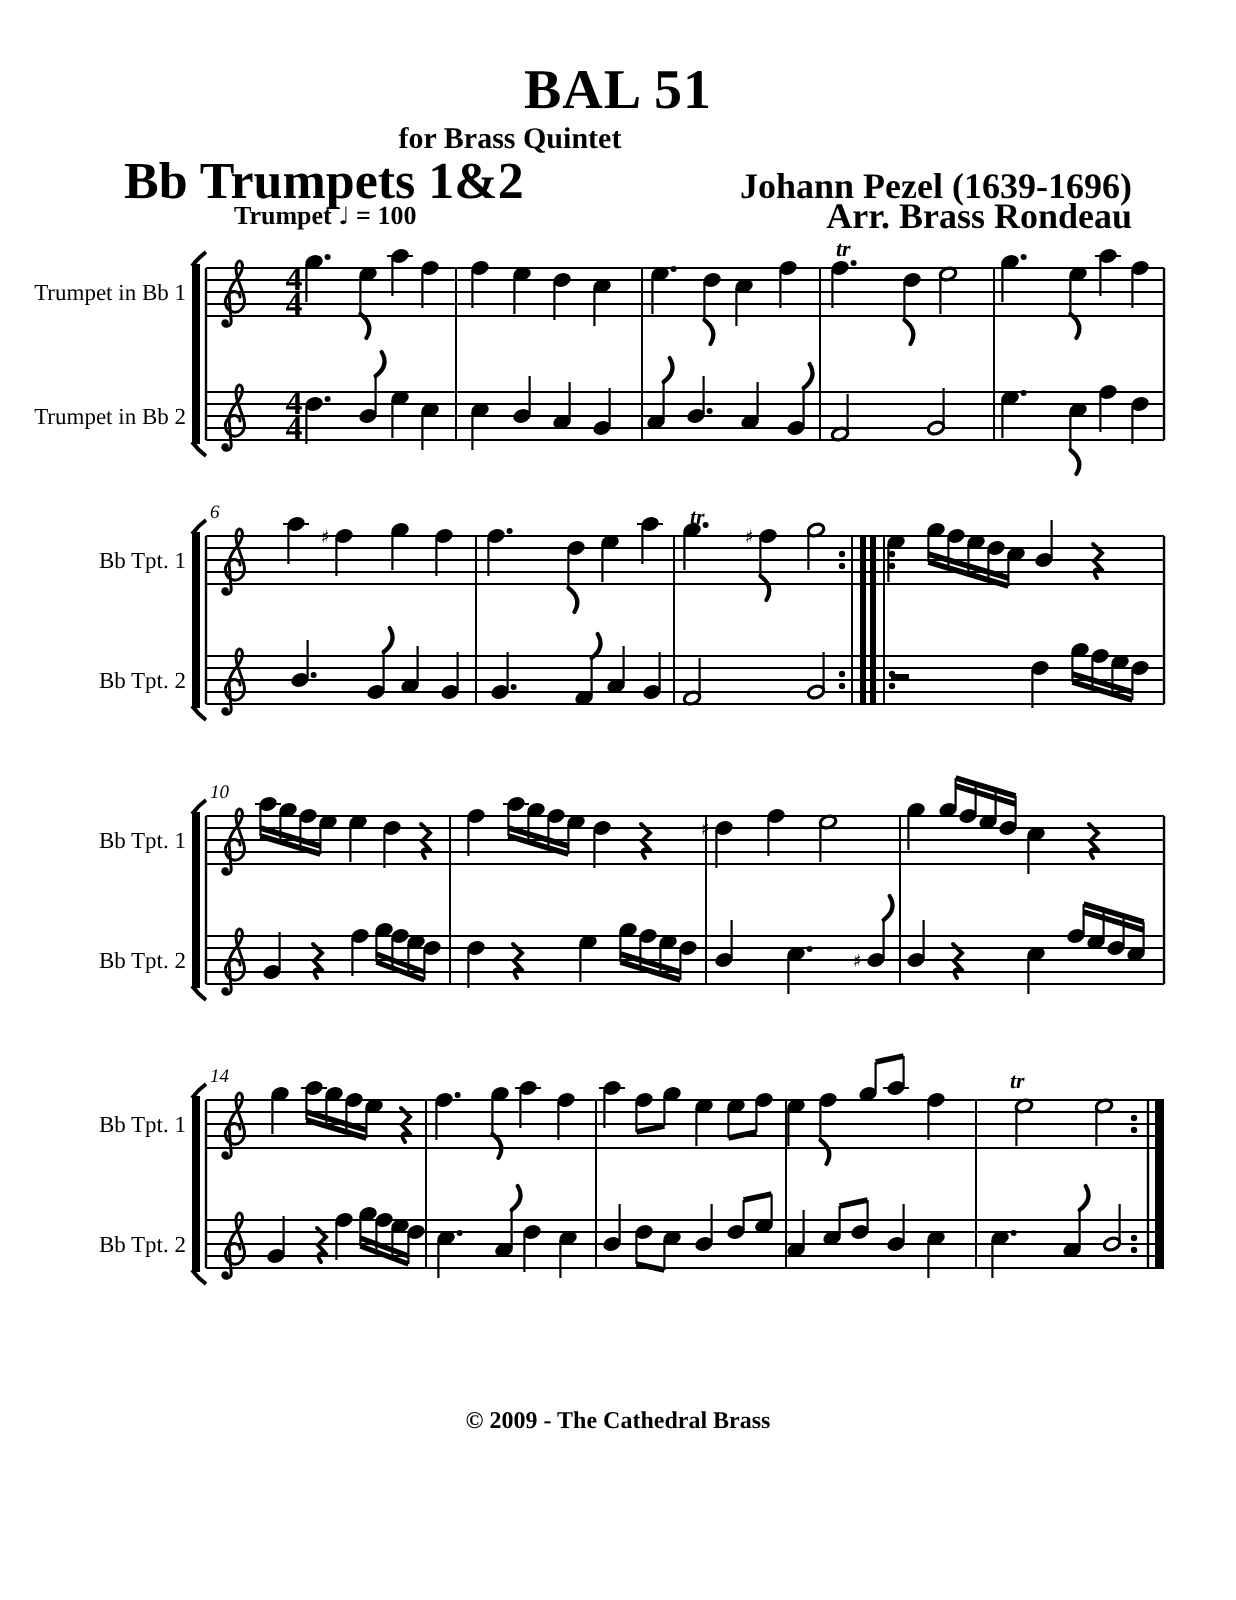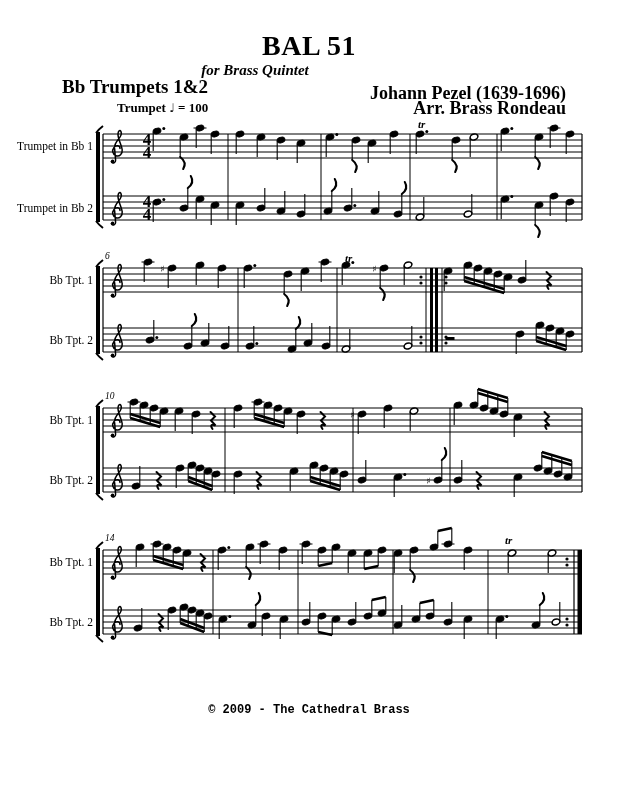--- a/index.html
+++ b/index.html
@@ -1,25 +1,25 @@
 <!DOCTYPE html>
 <html><head>
 <meta charset="utf-8">
 <style>
   html,body{margin:0;padding:0;background:#888;}
   .page{position:relative;width:618px;height:800px;background:#ffffff;margin:0 auto;
         font-family:"Liberation Serif",serif;color:#000;overflow:hidden;}
   .abs{position:absolute;}
   .title{top:30px;left:0;width:618px;text-align:center;font-size:28px;font-weight:bold;letter-spacing:.5px;}
-  .subtitle{top:62px;left:0;width:510px;text-align:center;font-size:15px;font-weight:bold;font-style:italic;}
-  .partname{top:76px;left:62px;font-size:19px;font-weight:bold;}
+  .subtitle{top:62px;left:0;width:510px;text-align:center;font-size:15px;font-weight:bold;}
+  .partname{top:76px;left:62px;font-size:26px;font-weight:bold;}
   .tempo{top:100px;left:117px;font-size:13px;font-weight:bold;}
   .tempo .notesym{font-family:"DejaVu Sans",sans-serif;font-size:12px;}
   .credits{top:86px;right:52px;text-align:right;font-size:18px;font-weight:bold;line-height:15px;}
-  .footer{top:703px;left:0;width:618px;text-align:center;font-size:12px;font-weight:bold;font-family:Liberation Mono, monospace;}
+  .footer{top:703px;left:0;width:618px;text-align:center;font-size:12px;font-weight:bold;}
   svg{position:absolute;top:0;left:0;}
   svg text{font-family:"Liberation Serif",serif;fill:#000;}
   svg text.mus{font-family:"DejaVu Sans",sans-serif;}
 </style>
 </head>
 <body>
 
 <div class="page">
   <div class="abs title">BAL 51</div>
   <div class="abs subtitle">for Brass Quintet</div>

